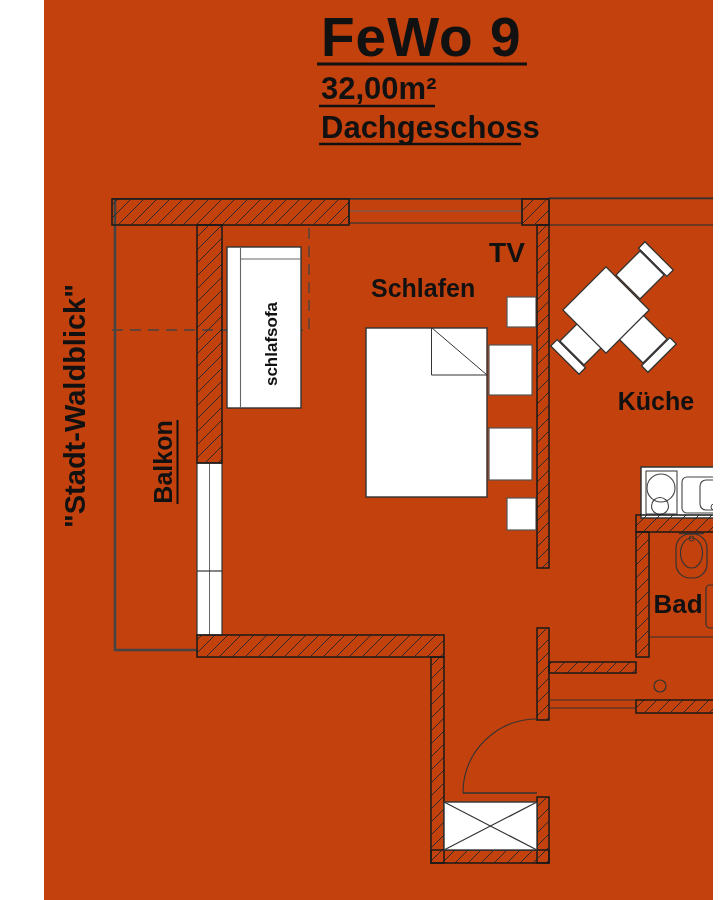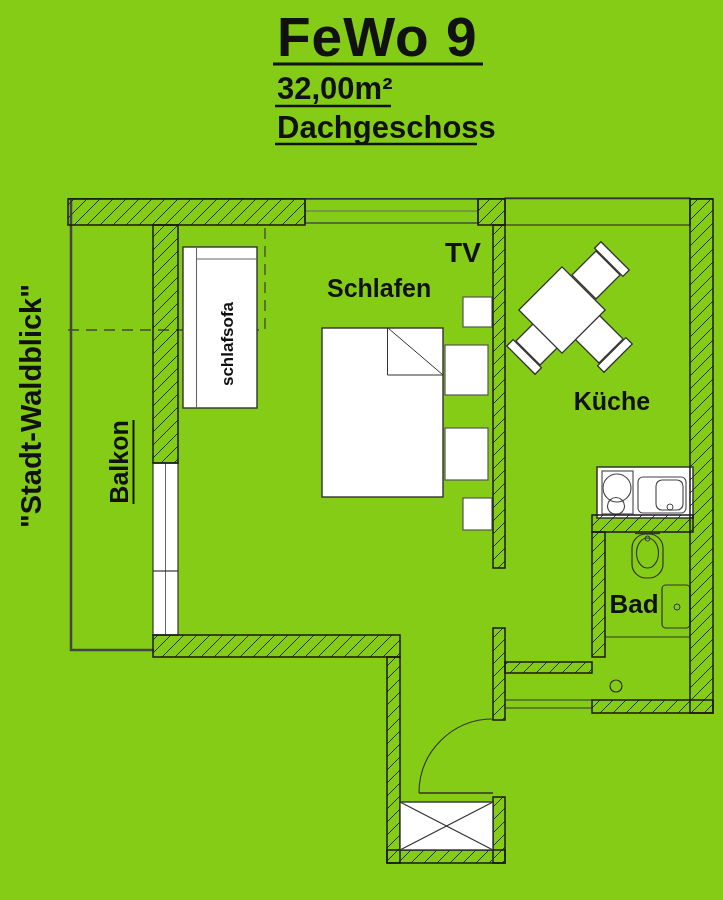--- a/index.html
+++ b/index.html
@@ -1,17 +1,17 @@
 <!DOCTYPE html>
 <html><head>
 <meta charset="utf-8">
 <style>
   html,body{margin:0;padding:0;background:#ffffff;}
-  .page{position:relative;width:723px;height:900px;background:#84cc16;overflow:hidden;
-        font-family:"Liberation Sans",sans-serif;}
+  .page{position:relative;width:669px;height:900px;background:#c2410c;overflow:hidden;
+        font-family:"Liberation Sans",sans-serif;margin-left:44px;}
   svg{display:block}
   text{font-family:"Liberation Sans",sans-serif;fill:#111;}
 </style>
 </head>
 <body>
 
 <div class="page">
 <svg width="723" height="900" viewBox="0 0 723 900">
   <defs>
     <pattern id="hatch" width="13" height="13" patternUnits="userSpaceOnUse">

